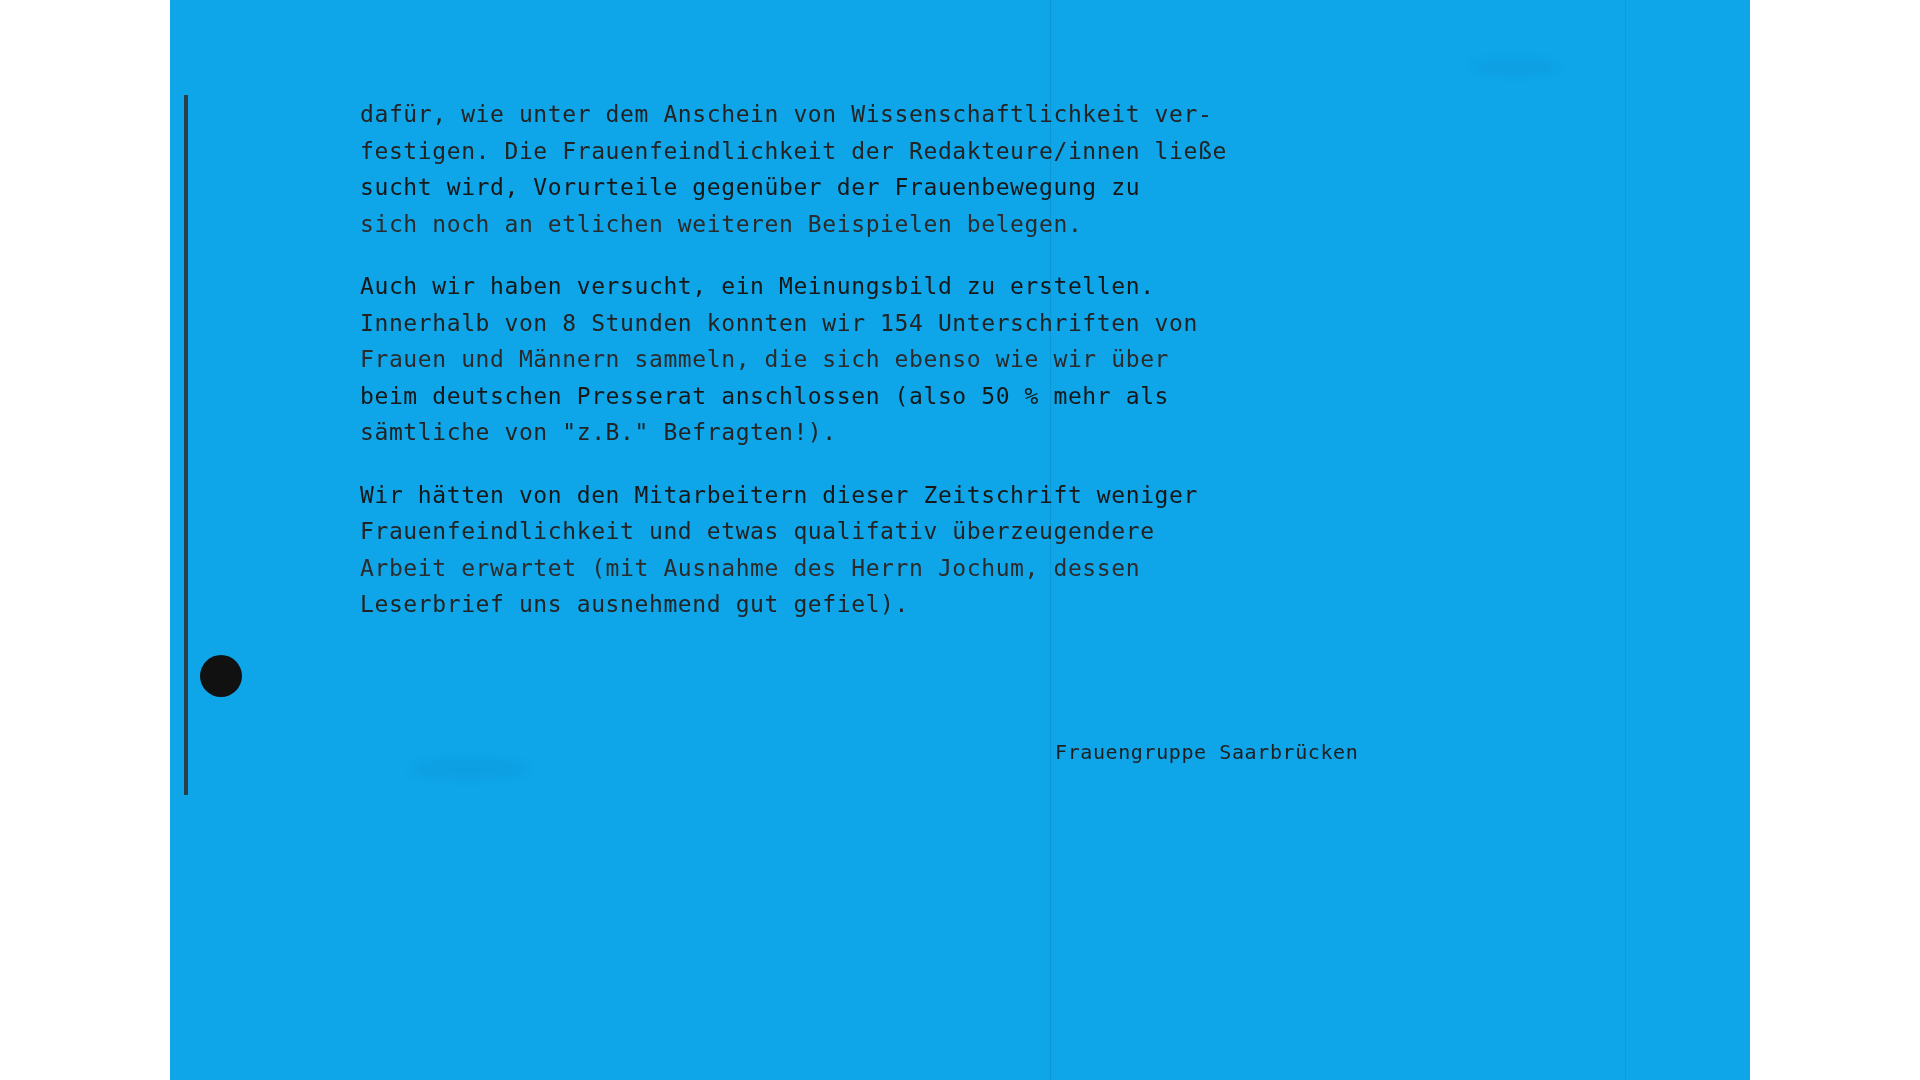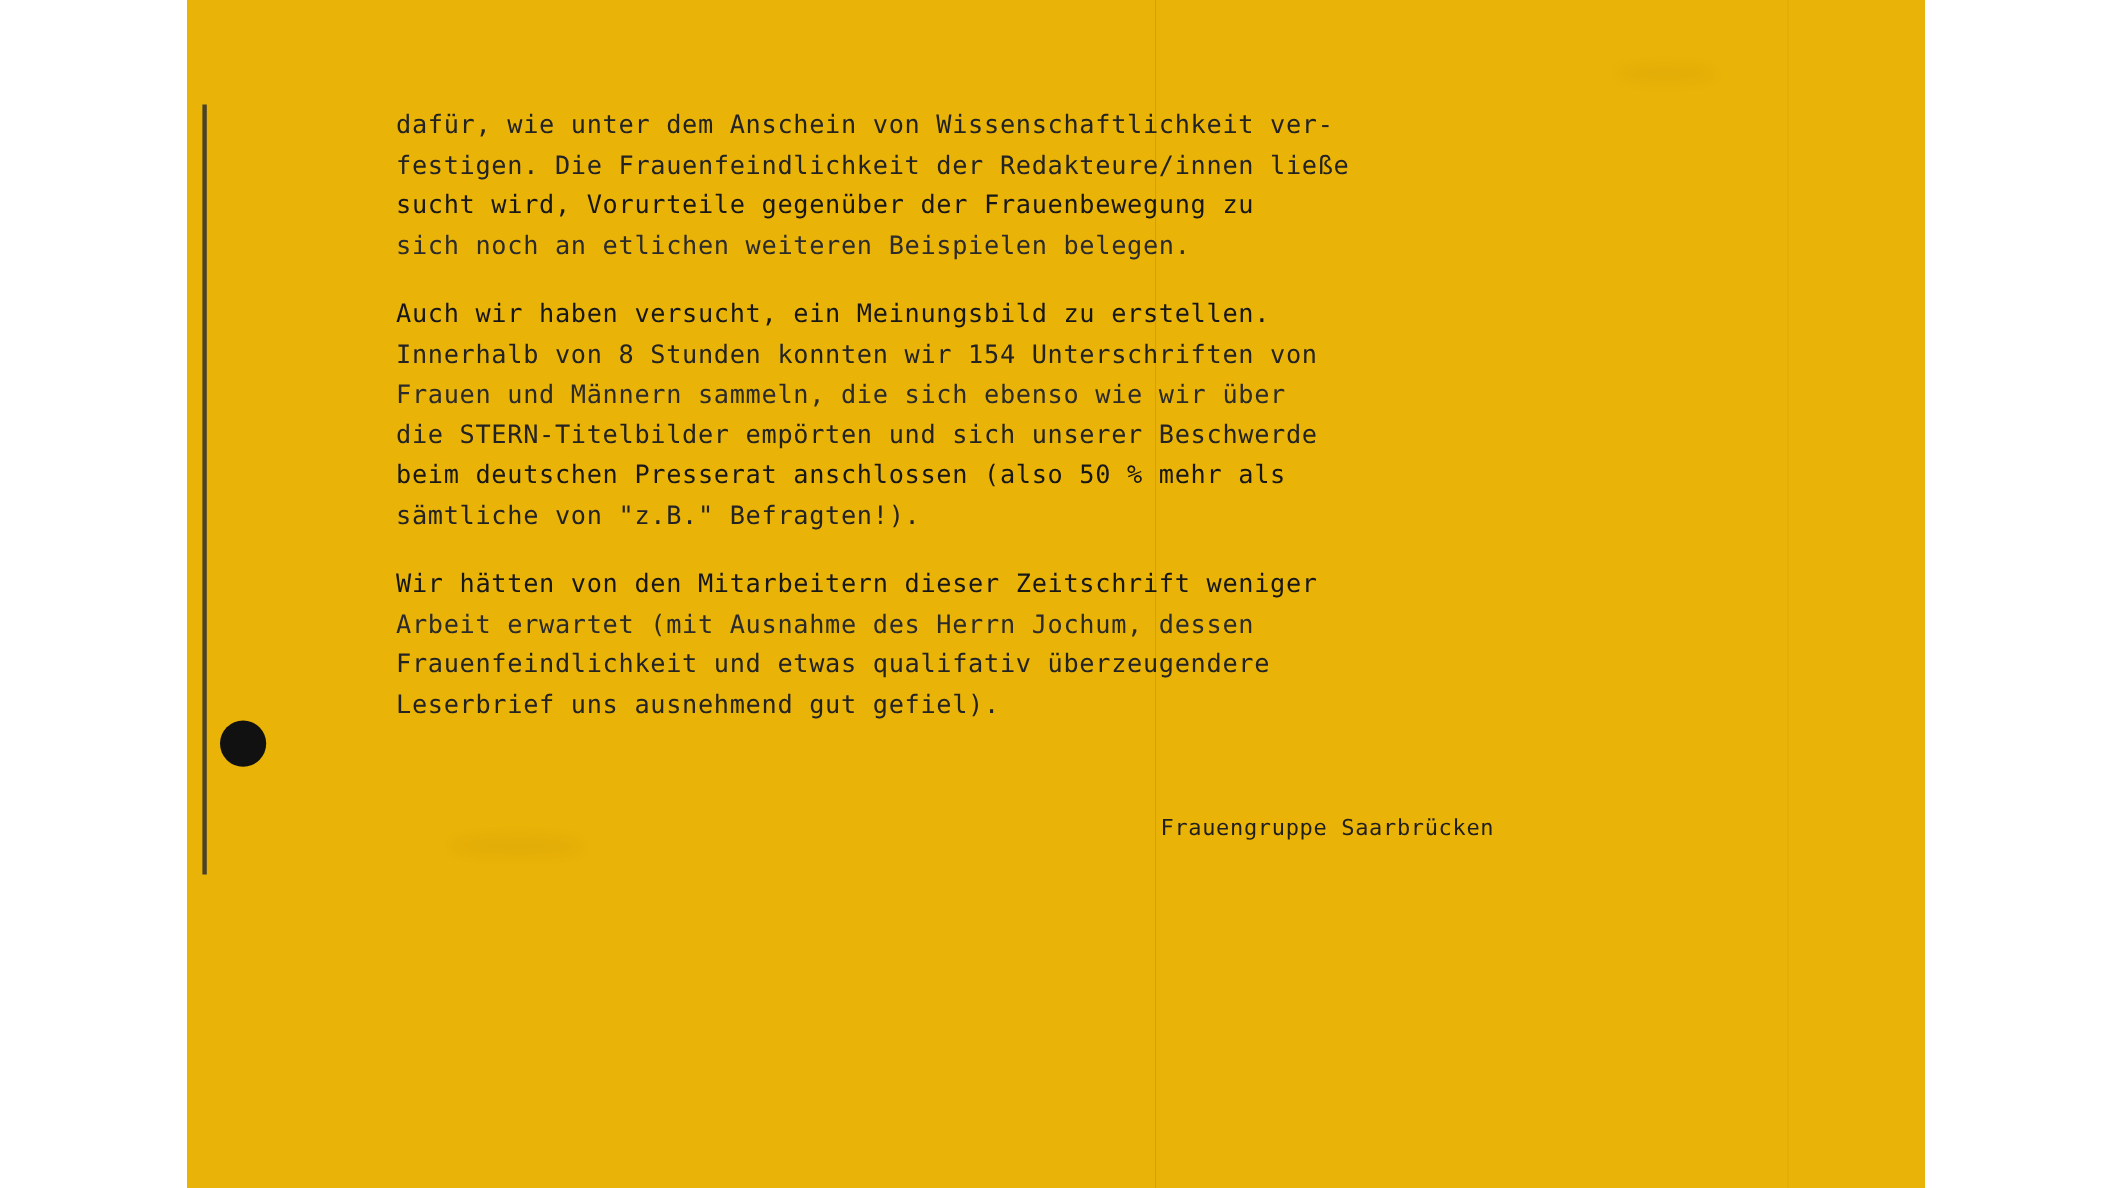--- a/index.html
+++ b/index.html
@@ -16,21 +16,21 @@
     height: 1080px;
     background: #ffffff;
   }
   
   #scan {
     position: absolute;
     left: 170px;
     top: 0px;
     width: 1580px;
     height: 1080px;
-    background: #eab308;
+    background: #0ea5e9;
     overflow: hidden;
   }
   
   .fold {
     position: absolute;
     top: 0;
     width: 1px;
     height: 100%;
     background: rgba(0,0,0,0.07);
   }
@@ -118,29 +118,28 @@
         <span class="line ln-a">dafür, wie unter dem Anschein von Wissenschaftlichkeit ver-</span>
         <span class="line ln-a">festigen. Die Frauenfeindlichkeit der Redakteure/innen ließe</span>
         <span class="line ln-b">sucht wird, Vorurteile gegenüber der Frauenbewegung zu</span>
         <span class="line ln-c">sich noch an etlichen weiteren Beispielen belegen.</span>
       </p>
 
       <p class="para">
         <span class="line ln-b">Auch wir haben versucht, ein Meinungsbild zu erstellen.</span>
         <span class="line ln-a">Innerhalb von 8 Stunden konnten wir 154 Unterschriften von</span>
         <span class="line ln-c">Frauen und Männern sammeln, die sich ebenso wie wir über</span>
-        <span class="line ln-a">die STERN-Titelbilder empörten und sich unserer Beschwerde</span>
         <span class="line ln-b">beim deutschen Presserat anschlossen (also 50 % mehr als</span>
         <span class="line ln-a">sämtliche von "z.B." Befragten!).</span>
       </p>
 
       <p class="para tight">
         <span class="line ln-b">Wir hätten von den Mitarbeitern dieser Zeitschrift weniger</span>
+        <span class="line ln-a">Frauenfeindlichkeit und etwas qualifativ überzeugendere</span>
         <span class="line ln-c">Arbeit erwartet (mit Ausnahme des Herrn Jochum, dessen</span>
-        <span class="line ln-a">Frauenfeindlichkeit und etwas qualifativ überzeugendere</span>
         <span class="line ln-a">Leserbrief uns ausnehmend gut gefiel).</span>
       </p>
 
     </div>
 
     <div id="signature">Frauengruppe Saarbrücken</div>
 
   </div>
 </div>
 

